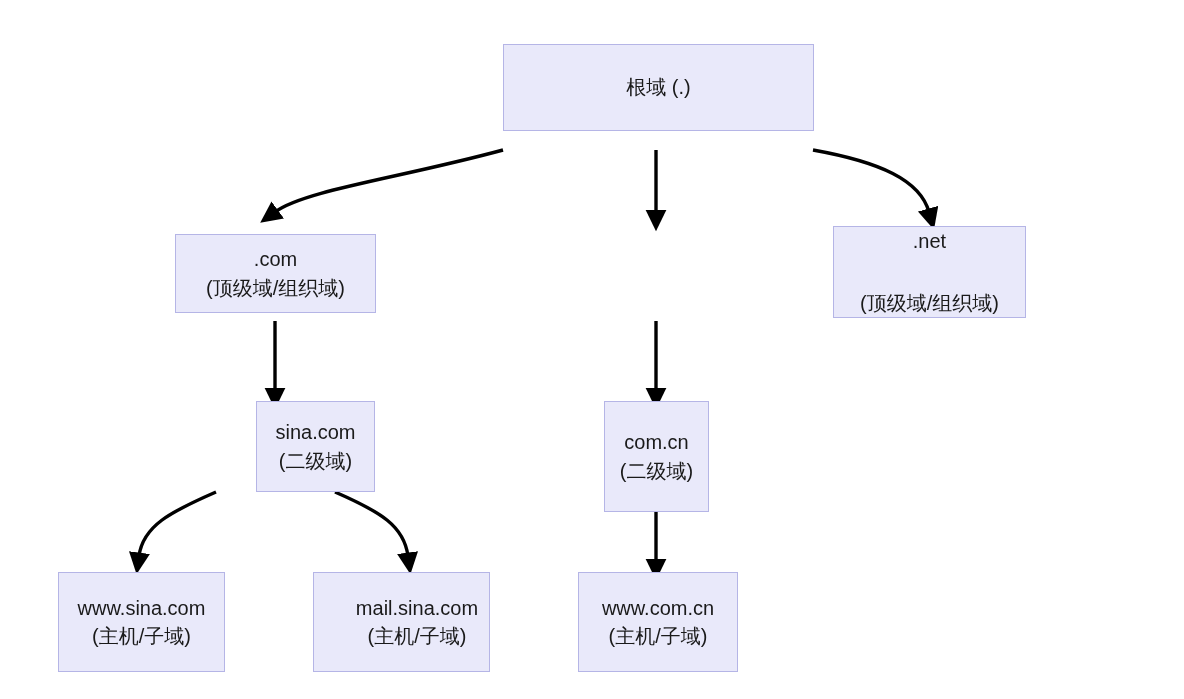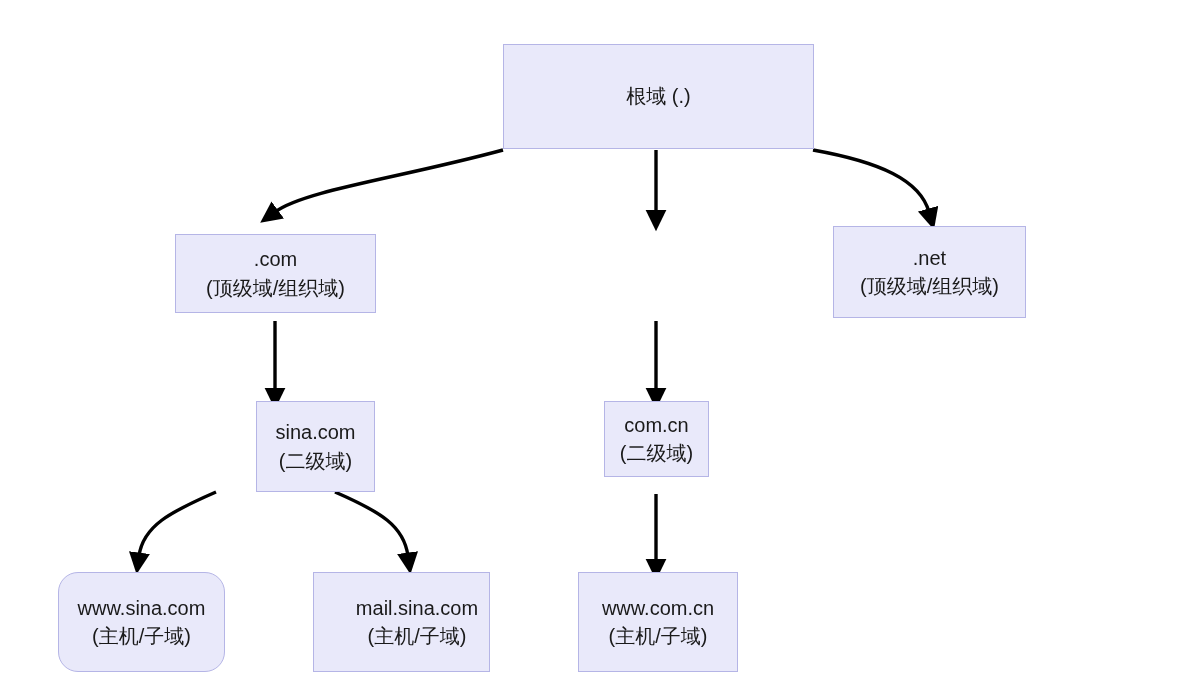--- a/index.html
+++ b/index.html
@@ -68,46 +68,46 @@
 
     <path d="M 656 321 L 656 391" fill="none" stroke="#000000" stroke-width="3.4" marker-end="url(#arrowhead)"></path>
 
     <path d="M 216 492 C 170 512, 143 526, 139 556" fill="none" stroke="#000000" stroke-width="3.4" marker-end="url(#arrowhead)"></path>
 
     <path d="M 335 492 C 381 512, 404 526, 408 556" fill="none" stroke="#000000" stroke-width="3.4" marker-end="url(#arrowhead)"></path>
 
     <path d="M 656 494 L 656 562" fill="none" stroke="#000000" stroke-width="3.4" marker-end="url(#arrowhead)"></path>
   </svg>
 
-  <div class="node" style="left:503px; top:44px; width:311px; height:105px;">
+  <div class="node" style="left:503px; top:44px; width:311px; height:87px;">
     <span class="node-line">根域 (.)</span>
   </div>
 
   <div class="node" style="left:175px; top:234px; width:201px; height:79px;">
     <span class="node-line">.com</span>
     <span class="node-line">(顶级域/组织域)</span>
   </div>
 
 
-  <div class="node" style="left:833px; top:226px; width:193px; height:92px;">
+  <div class="node" style="left:833px; top:226px; width:193px; height:92px;justify-content:space-between;">
     <span class="node-line">.net</span>
     <span class="node-line">(顶级域/组织域)</span>
   </div>
 
   <div class="node" style="left:216px; top:401px; width:119px; height:91px;margin-left:40px;">
     <span class="node-line">sina.com</span>
     <span class="node-line">(二级域)</span>
   </div>
 
-  <div class="node" style="left:604px; top:401px; width:105px; height:76px;">
+  <div class="node" style="left:604px; top:401px; width:105px; height:111px;">
     <span class="node-line">com.cn</span>
     <span class="node-line">(二级域)</span>
   </div>
 
-  <div class="node" style="left:58px; top:572px; width:167px; height:100px;border-radius:20px;">
+  <div class="node" style="left:58px; top:572px; width:167px; height:100px;">
     <span class="node-line">www.sina.com</span>
     <span class="node-line">(主机/子域)</span>
   </div>
 
   <div class="node" style="left:313px; top:572px; width:177px; height:100px;padding-left:31px;">
     <span class="node-line">mail.sina.com</span>
     <span class="node-line">(主机/子域)</span>
   </div>
 
   <div class="node" style="left:578px; top:572px; width:160px; height:100px;">

